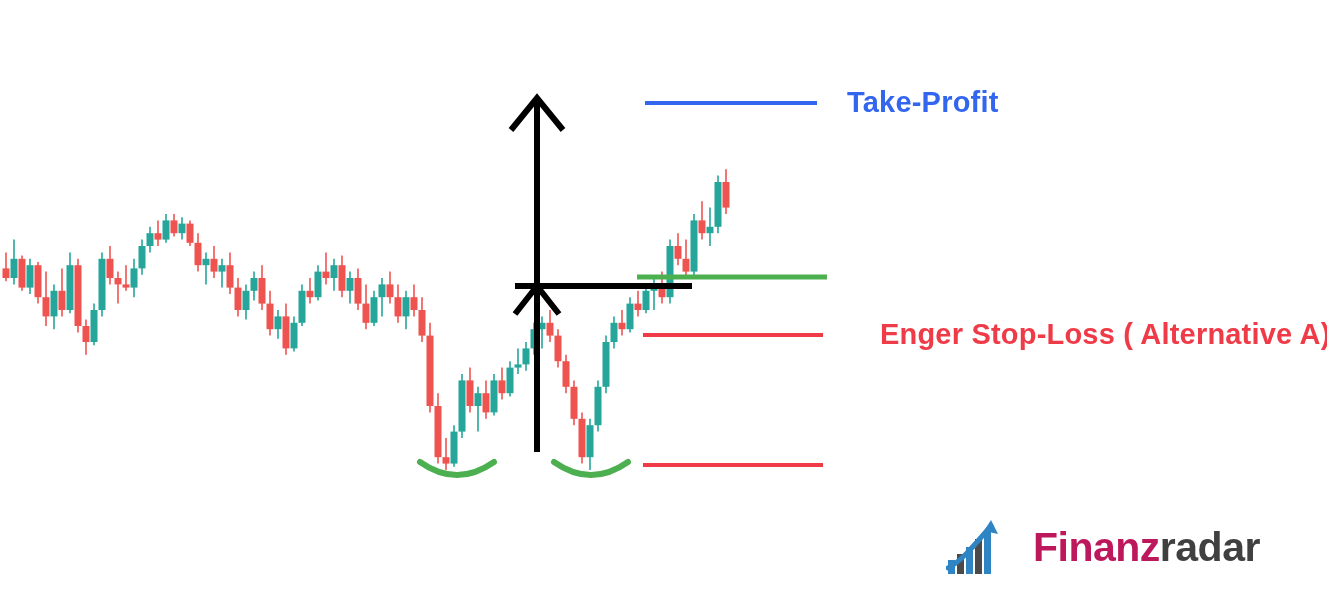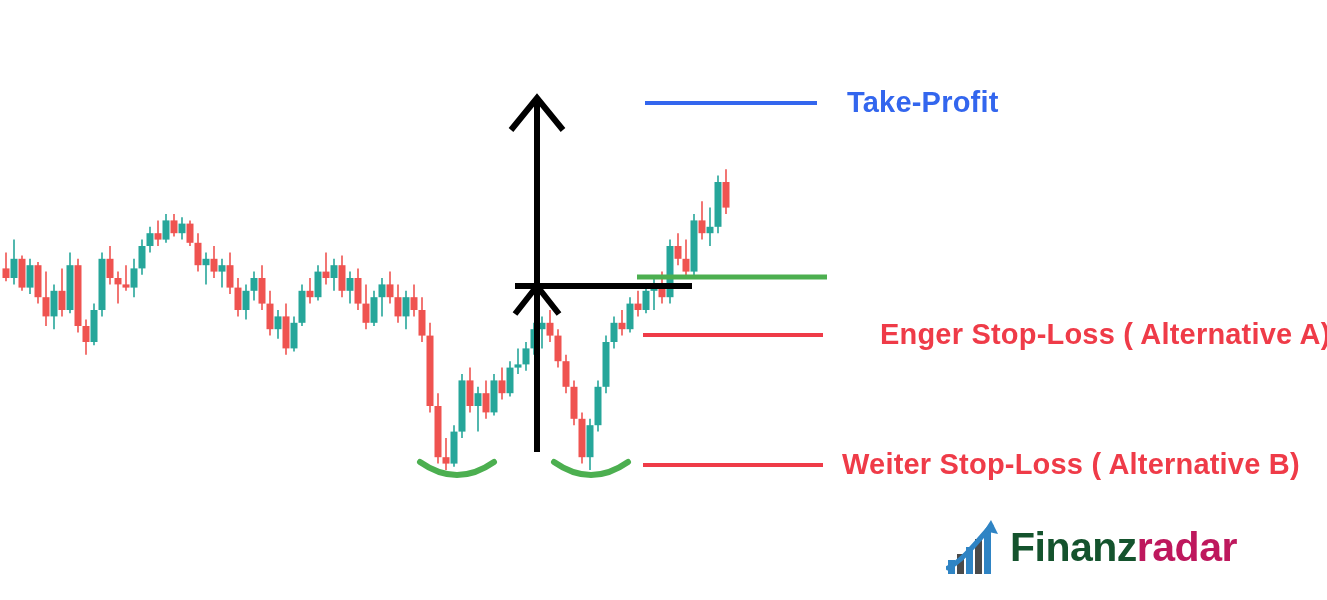--- a/index.html
+++ b/index.html
@@ -73,22 +73,22 @@
     height: 58px;
     flex: 0 0 auto;
   }
   #logo-text {
     font-family: "Liberation Sans", sans-serif;
     font-weight: bold;
     font-size: 41px;
     letter-spacing: -0.5px;
     line-height: 1;
   }
-  #logo-text .brand-dark { color: #14532d; }
-  #logo-text .brand-light { color: #be185d; }
+  #logo-text .brand-dark { color: #be185d; margin-left: 23px; }
+  #logo-text .brand-light { color: #404040; }
 </style>
 </head>
 <body>
 
 <div id="stage">
 
   <svg id="chart-svg" viewBox="0 0 1327 600" preserveAspectRatio="none" xmlns="http://www.w3.org/2000/svg">
     <g id="candles-group">
         <line x1="6" x2="6" y1="252.39999999999998" y2="281.20000000000005" stroke="#ef5350" stroke-width="1.6"></line>
         <rect x="2.5" y="268.4" width="7" height="9.600000000000023" fill="#ef5350"></rect>
@@ -287,21 +287,20 @@
         <line x1="643" x2="823" y1="335" y2="335" stroke="#ef3b48" stroke-width="4"></line>
         <line x1="643" x2="823" y1="465" y2="465" stroke="#ef3b48" stroke-width="4"></line>
       </g>
   </svg>
 
   <div class="annot-label" id="label-take-profit">Take-Profit</div>
 
 
   <div class="annot-label" id="label-stop-a">Enger Stop-Loss ( Alternative A)</div>
 
-  <div class="annot-label" id="label-stop-b">Weiter Stop-Loss ( Alternative B)</div>
 
   <div id="logo">
     <svg id="logo-mark" viewBox="0 0 58 58" xmlns="http://www.w3.org/2000/svg">
       <rect x="2" y="42" width="7" height="14" fill="#2f84c4"></rect>
       <rect x="11" y="36" width="7" height="20" fill="#4a4a4a"></rect>
       <rect x="20" y="29" width="7" height="27" fill="#2f84c4"></rect>
       <rect x="29" y="21" width="7" height="35" fill="#4a4a4a"></rect>
       <rect x="38" y="13" width="7" height="43" fill="#2f84c4"></rect>
       <path d="M2 50 C 14 44, 26 30, 38 16 L 45 8" stroke="#2f84c4" stroke-width="5" fill="none" stroke-linecap="round"></path>
       <path d="M45 2 L 52 16 L 38 13 Z" fill="#2f84c4"></path>

